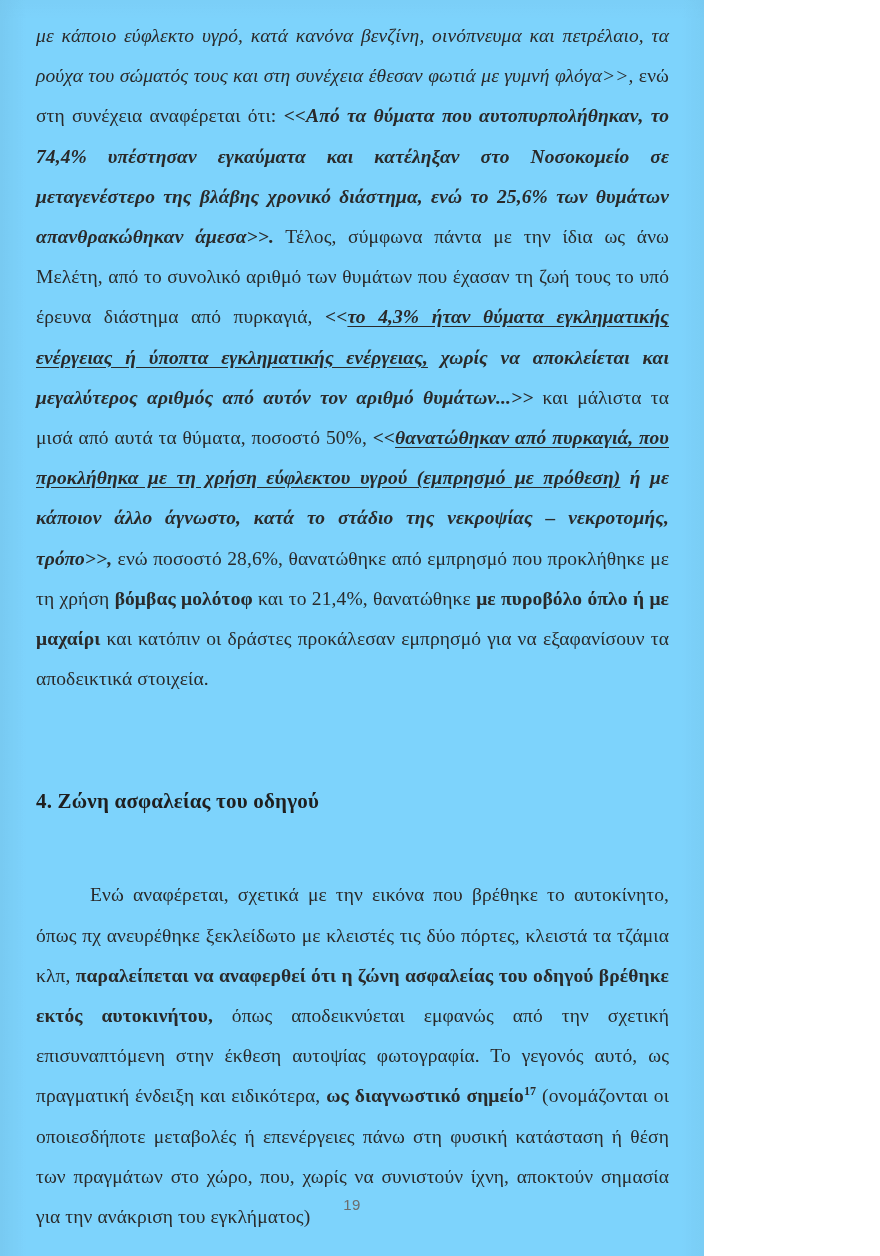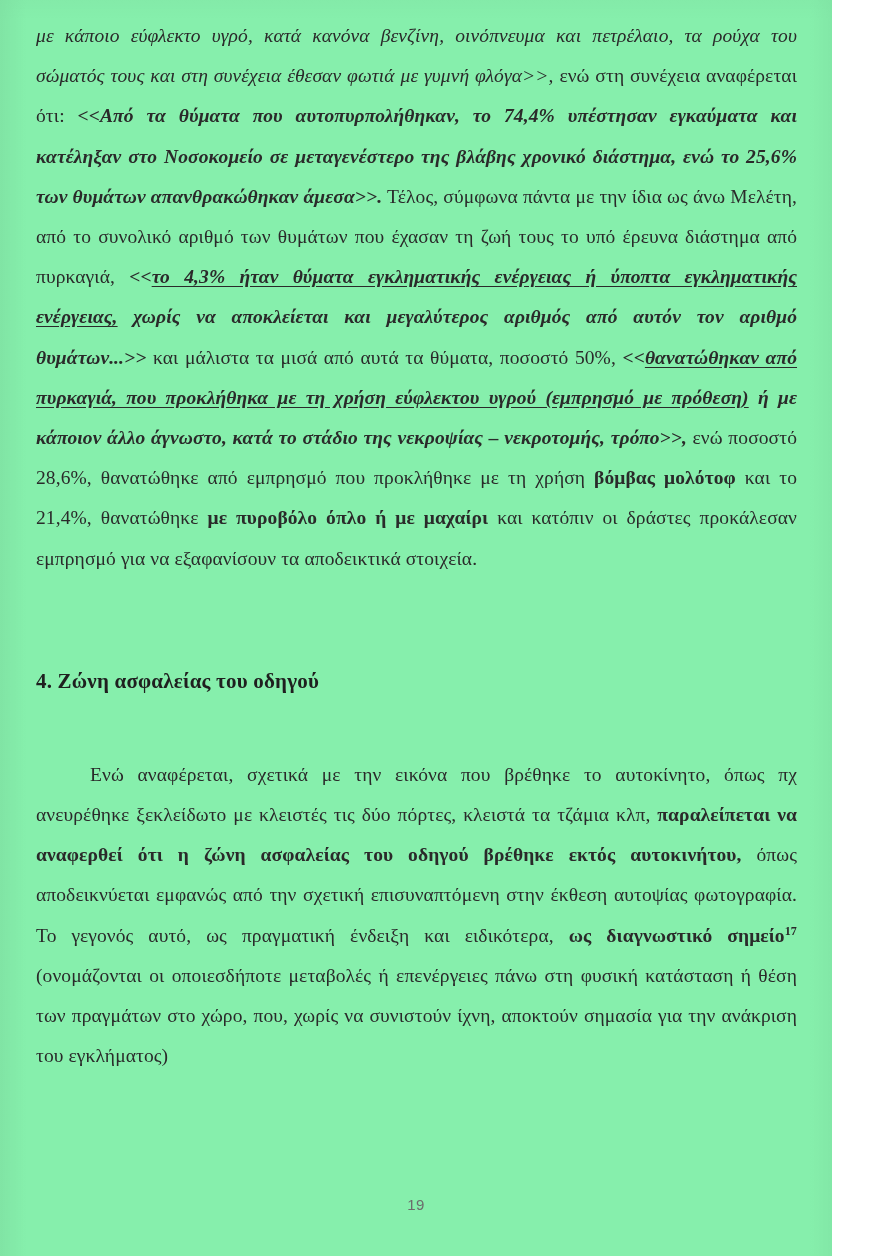--- a/index.html
+++ b/index.html
@@ -11,23 +11,23 @@
     width: 880px;
     height: 1256px;
     font-family: "Liberation Serif", "DejaVu Serif", serif;
     color: #222222;
     position: relative;
     overflow: hidden;
   }
 
   .page {
     position: relative;
-    width: 832px;
+    width: 704px;
     height: 1256px;
-    background: #86efac;
+    background: #7dd3fc;
     box-sizing: border-box;
     padding: 16px 35px 0 36px;
   }
 
   
   .scan-tint {
     position: absolute;
     inset: 0;
     pointer-events: none;
     background:

